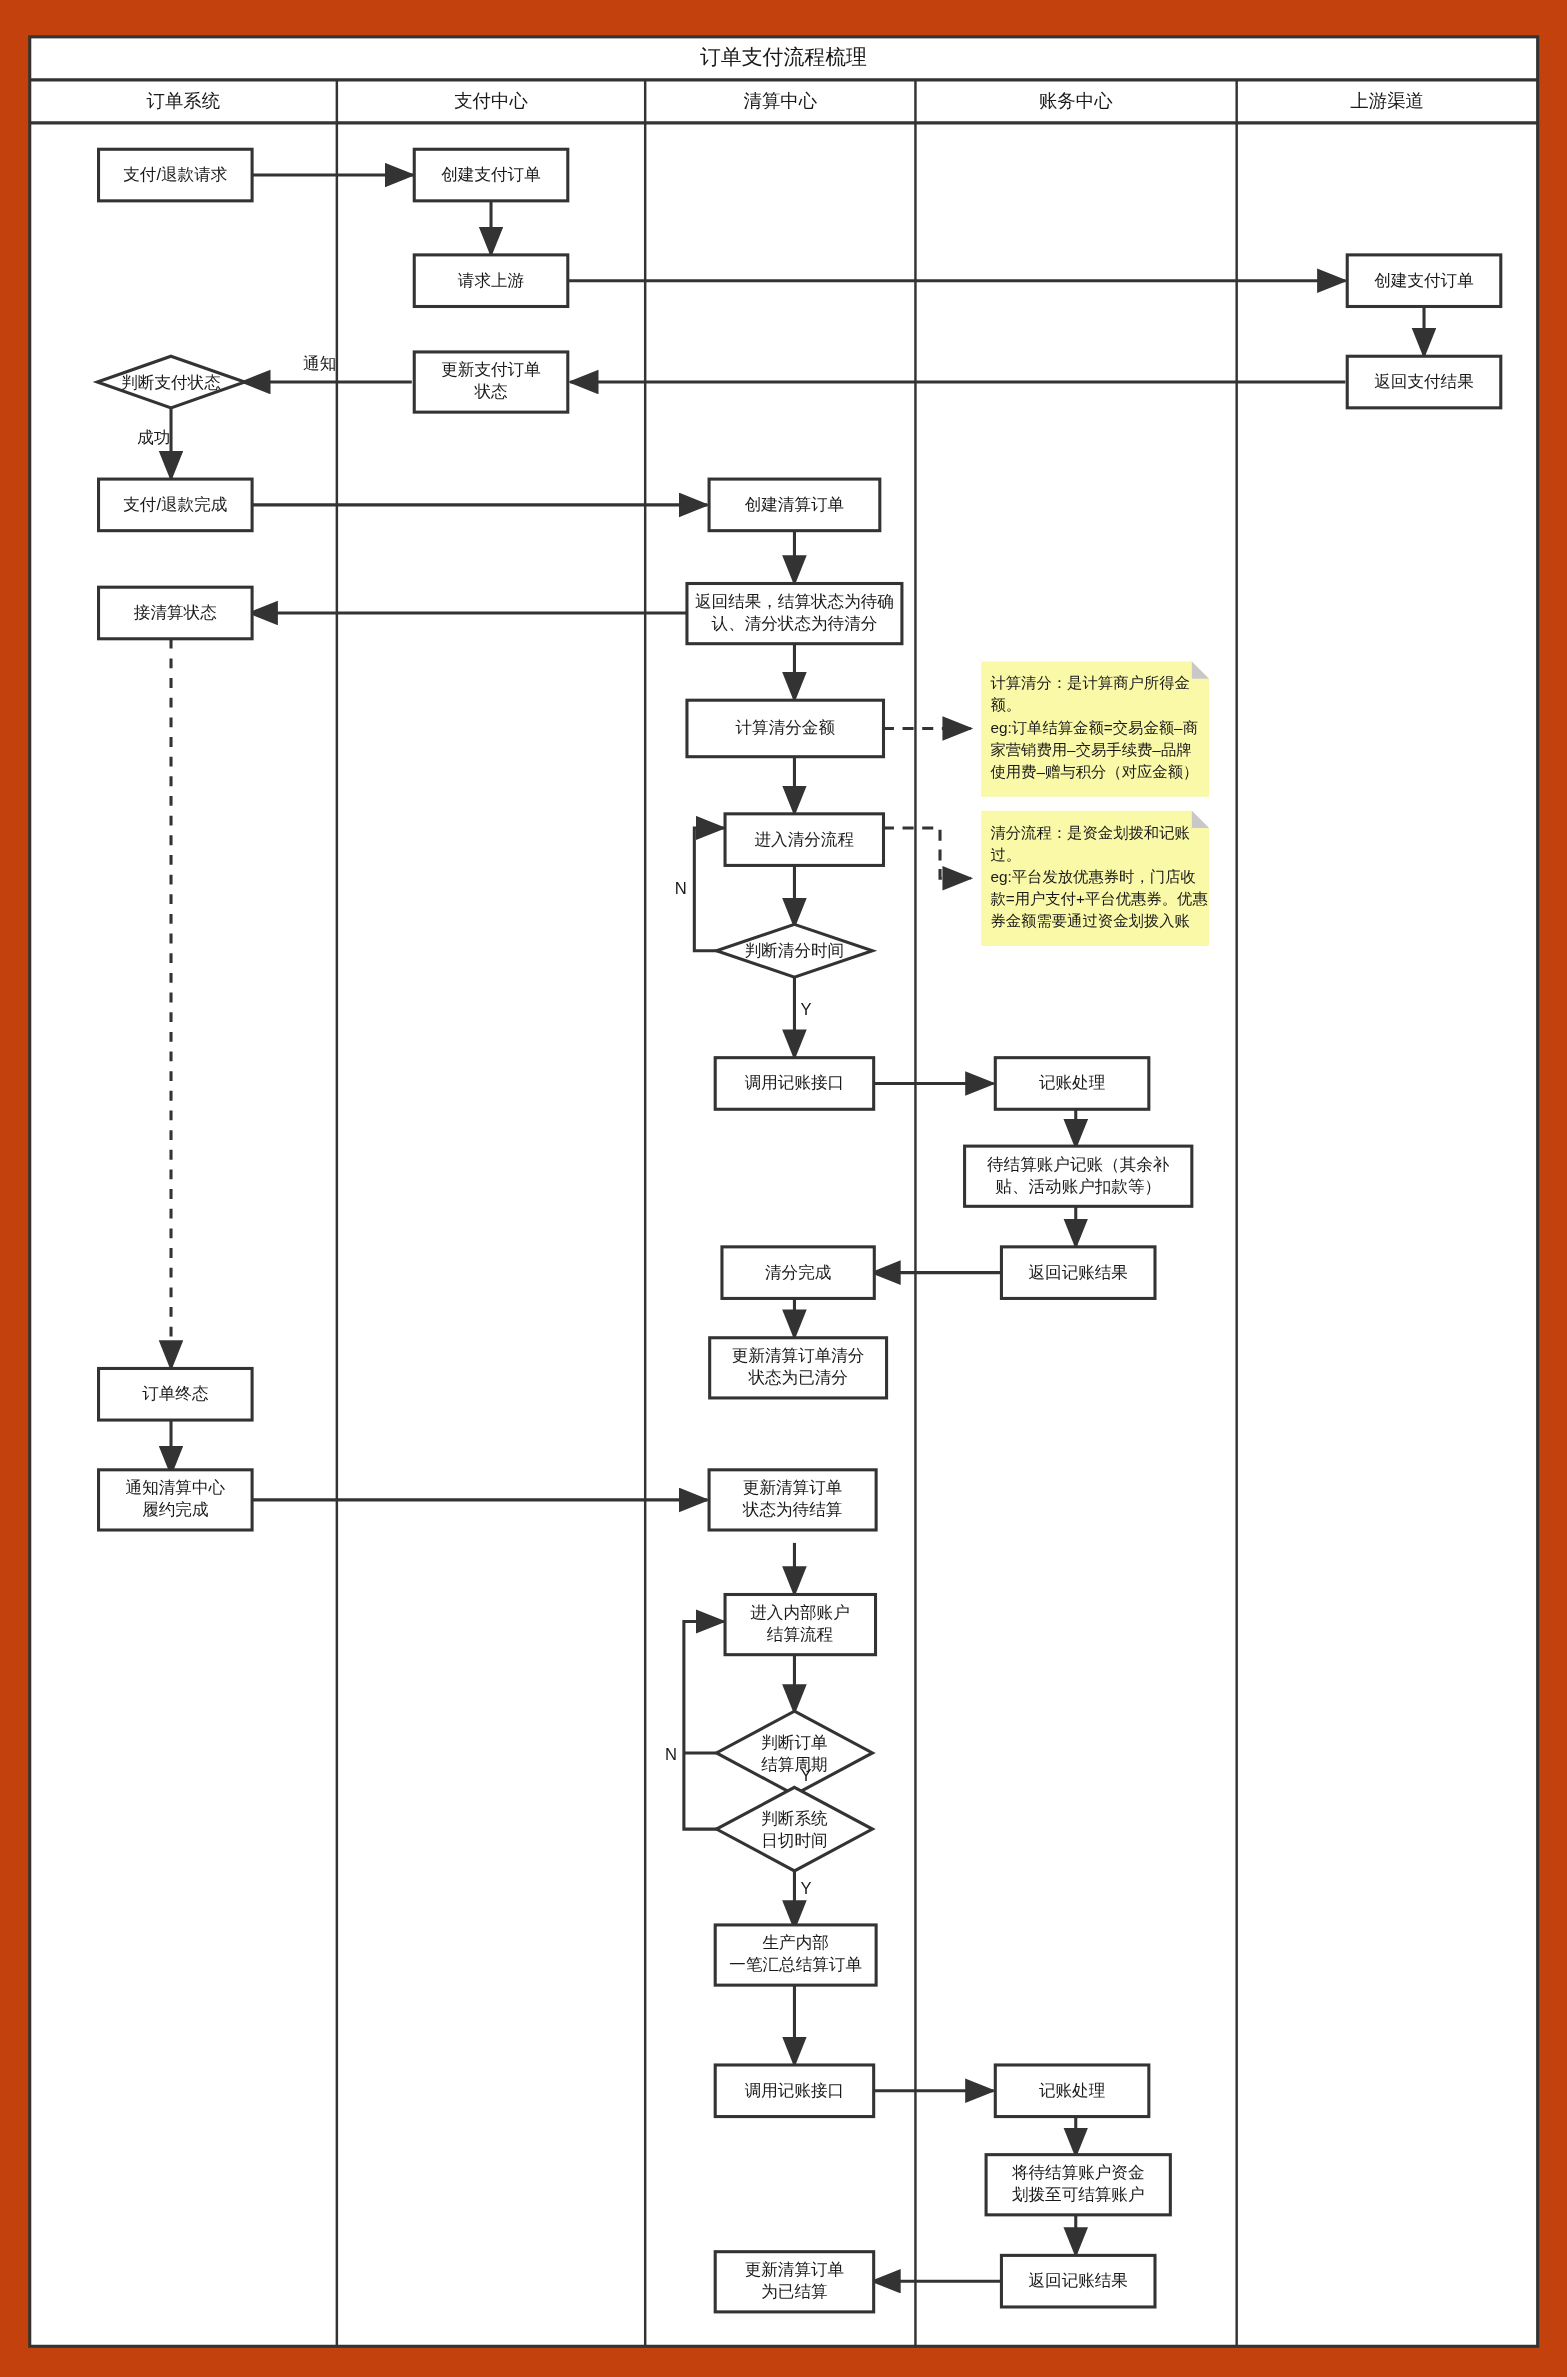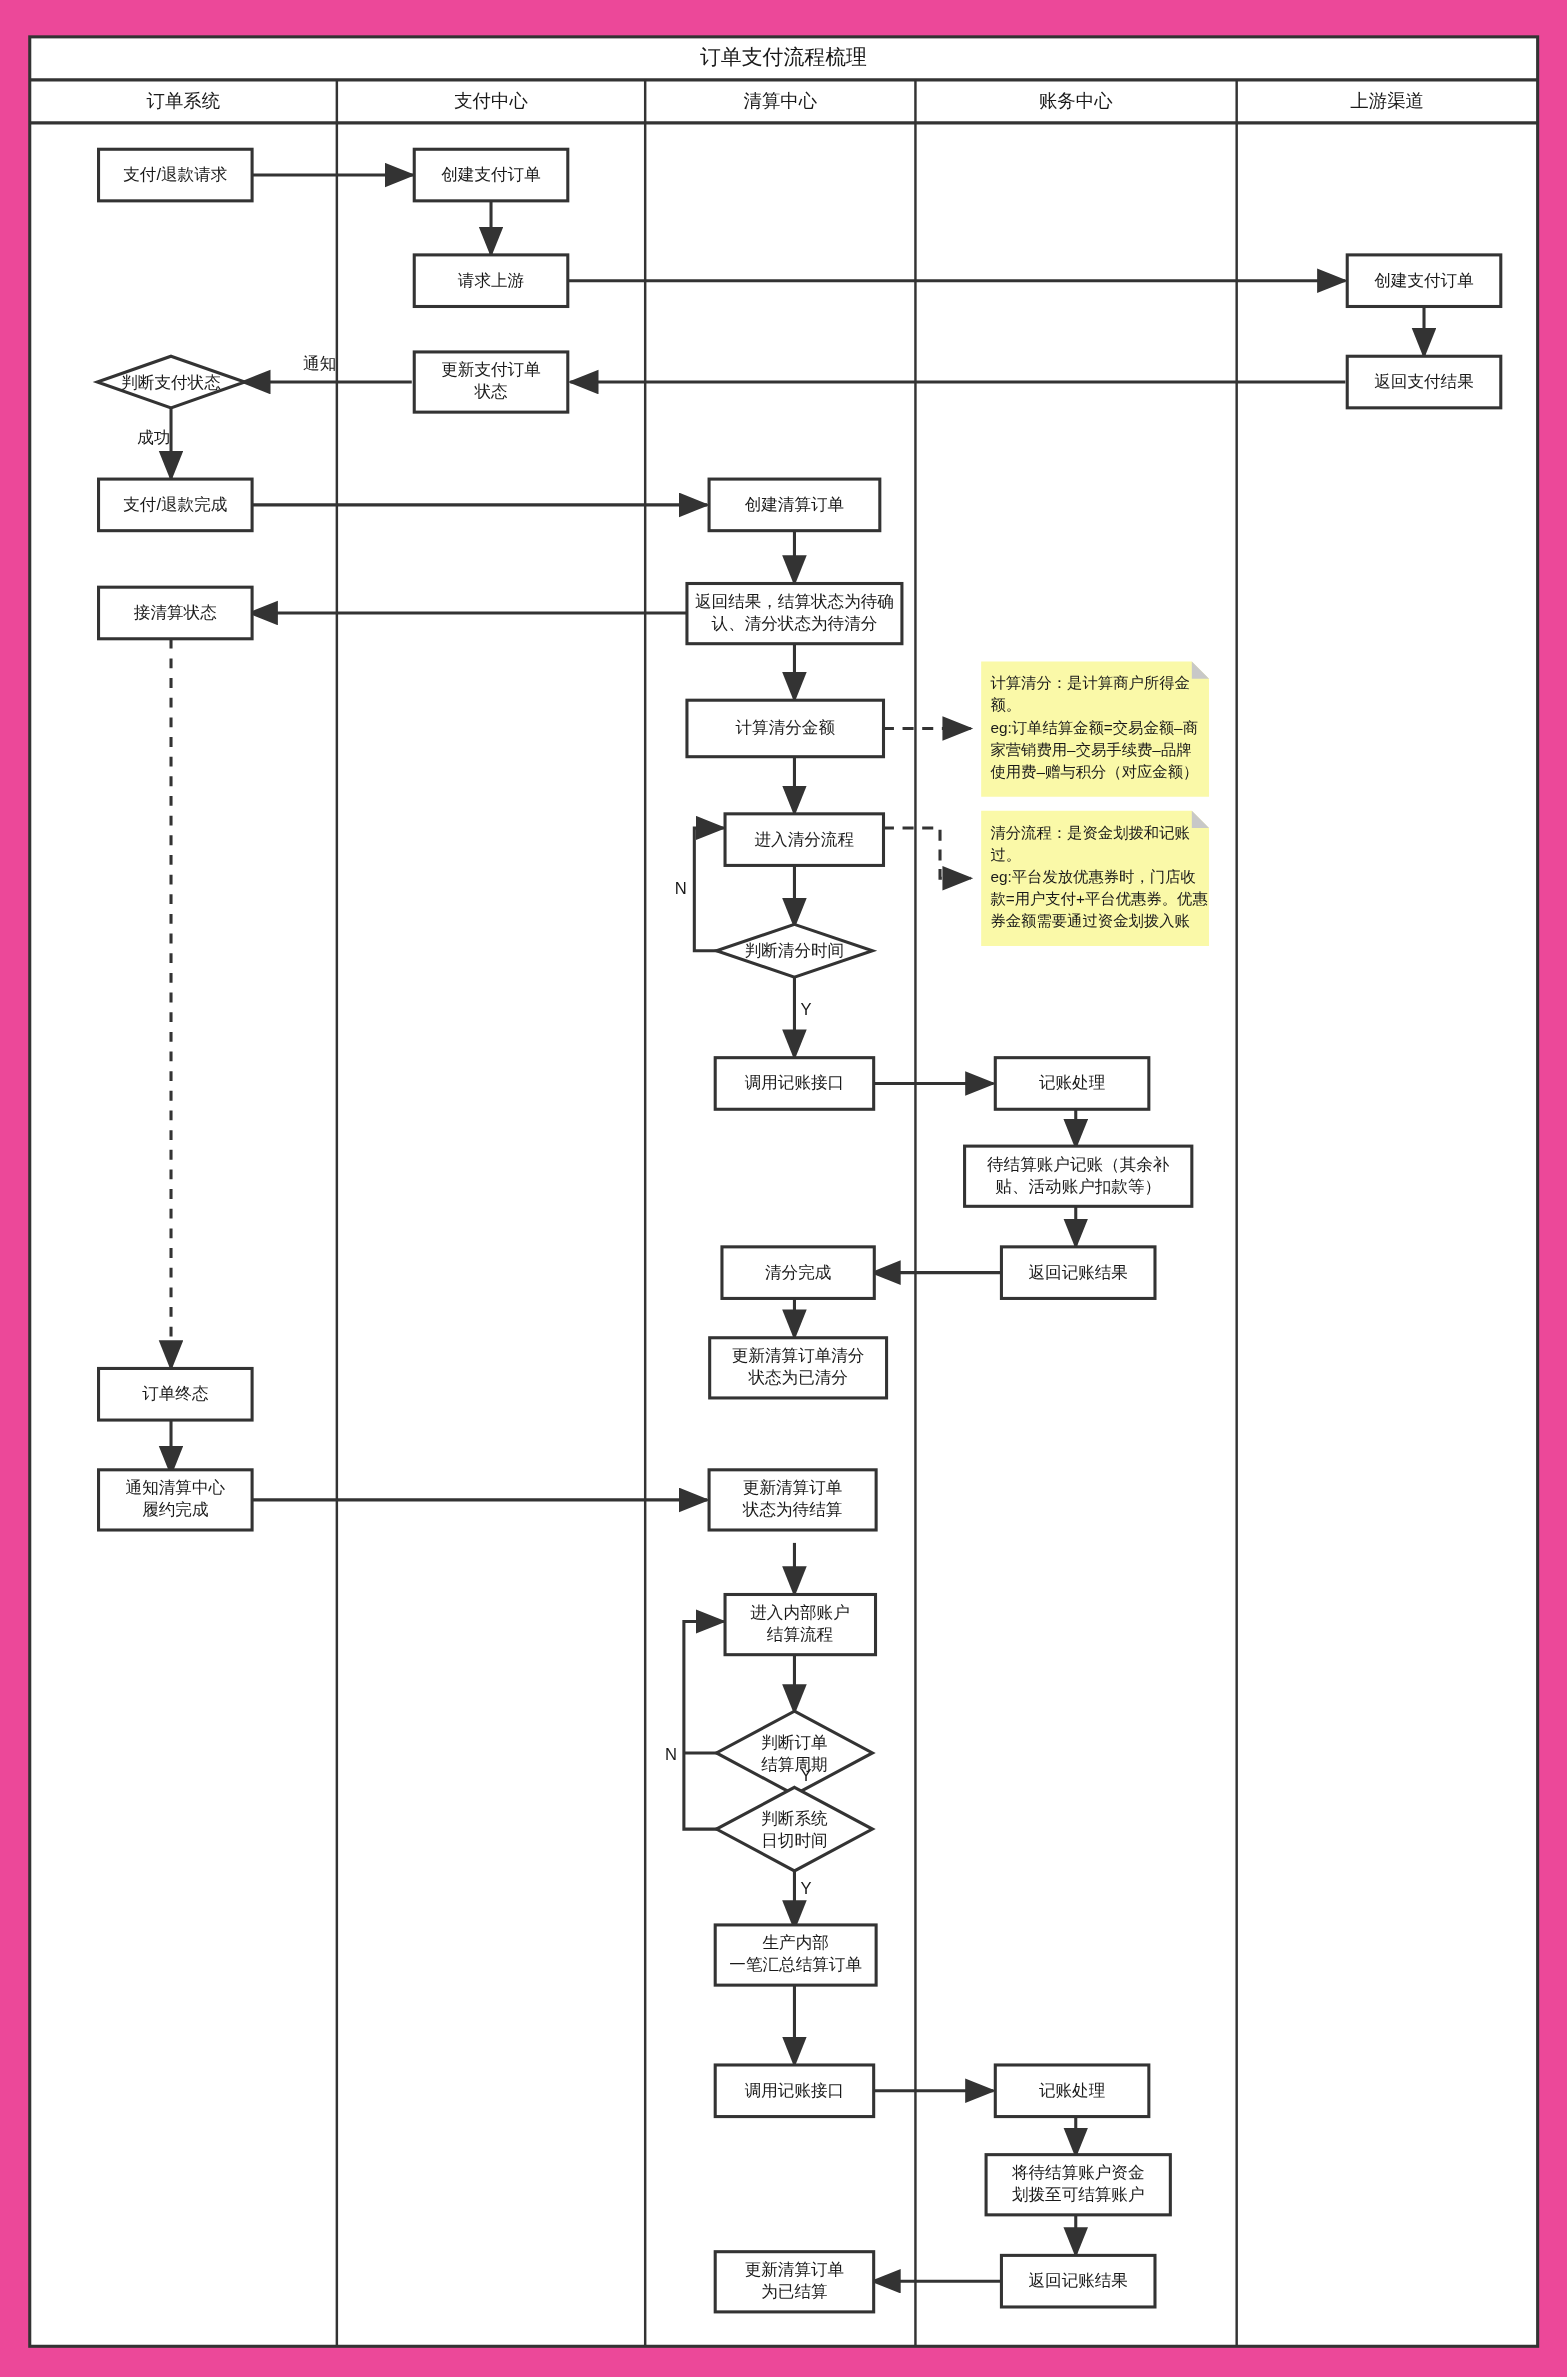--- a/index.html
+++ b/index.html
@@ -1,17 +1,17 @@
 <!DOCTYPE html>
 <html style="font-size:9.8px"><head>
 <meta charset="utf-8">
 <style>
   html,body{margin:0;padding:0;background:#ffffff;}
   body{font-family:"Liberation Sans","DejaVu Sans",sans-serif;}
-  #canvas{position:relative;width:1568px;height:2377px;background:#ec4899;overflow:hidden;}
+  #canvas{position:relative;width:1568px;height:2377px;background:#c2410c;overflow:hidden;}
   svg#flow{position:absolute;left:0;top:0;width:1568px;height:2377px;}
   .lane-title{font-size:30px;fill:#1a1a1a;}
   .diagram-title{font-size:34px;fill:#1a1a1a;}
   .node-text{font-size:27px;fill:#1a1a1a;}
   .edge-label{font-size:27px;fill:#1a1a1a;}
   .note-text{font-size:25px;fill:#1a1a1a;}
   text{font-family:"Liberation Sans","DejaVu Sans",sans-serif;dominant-baseline:middle;}
 </style>
 </head>
 <body>

